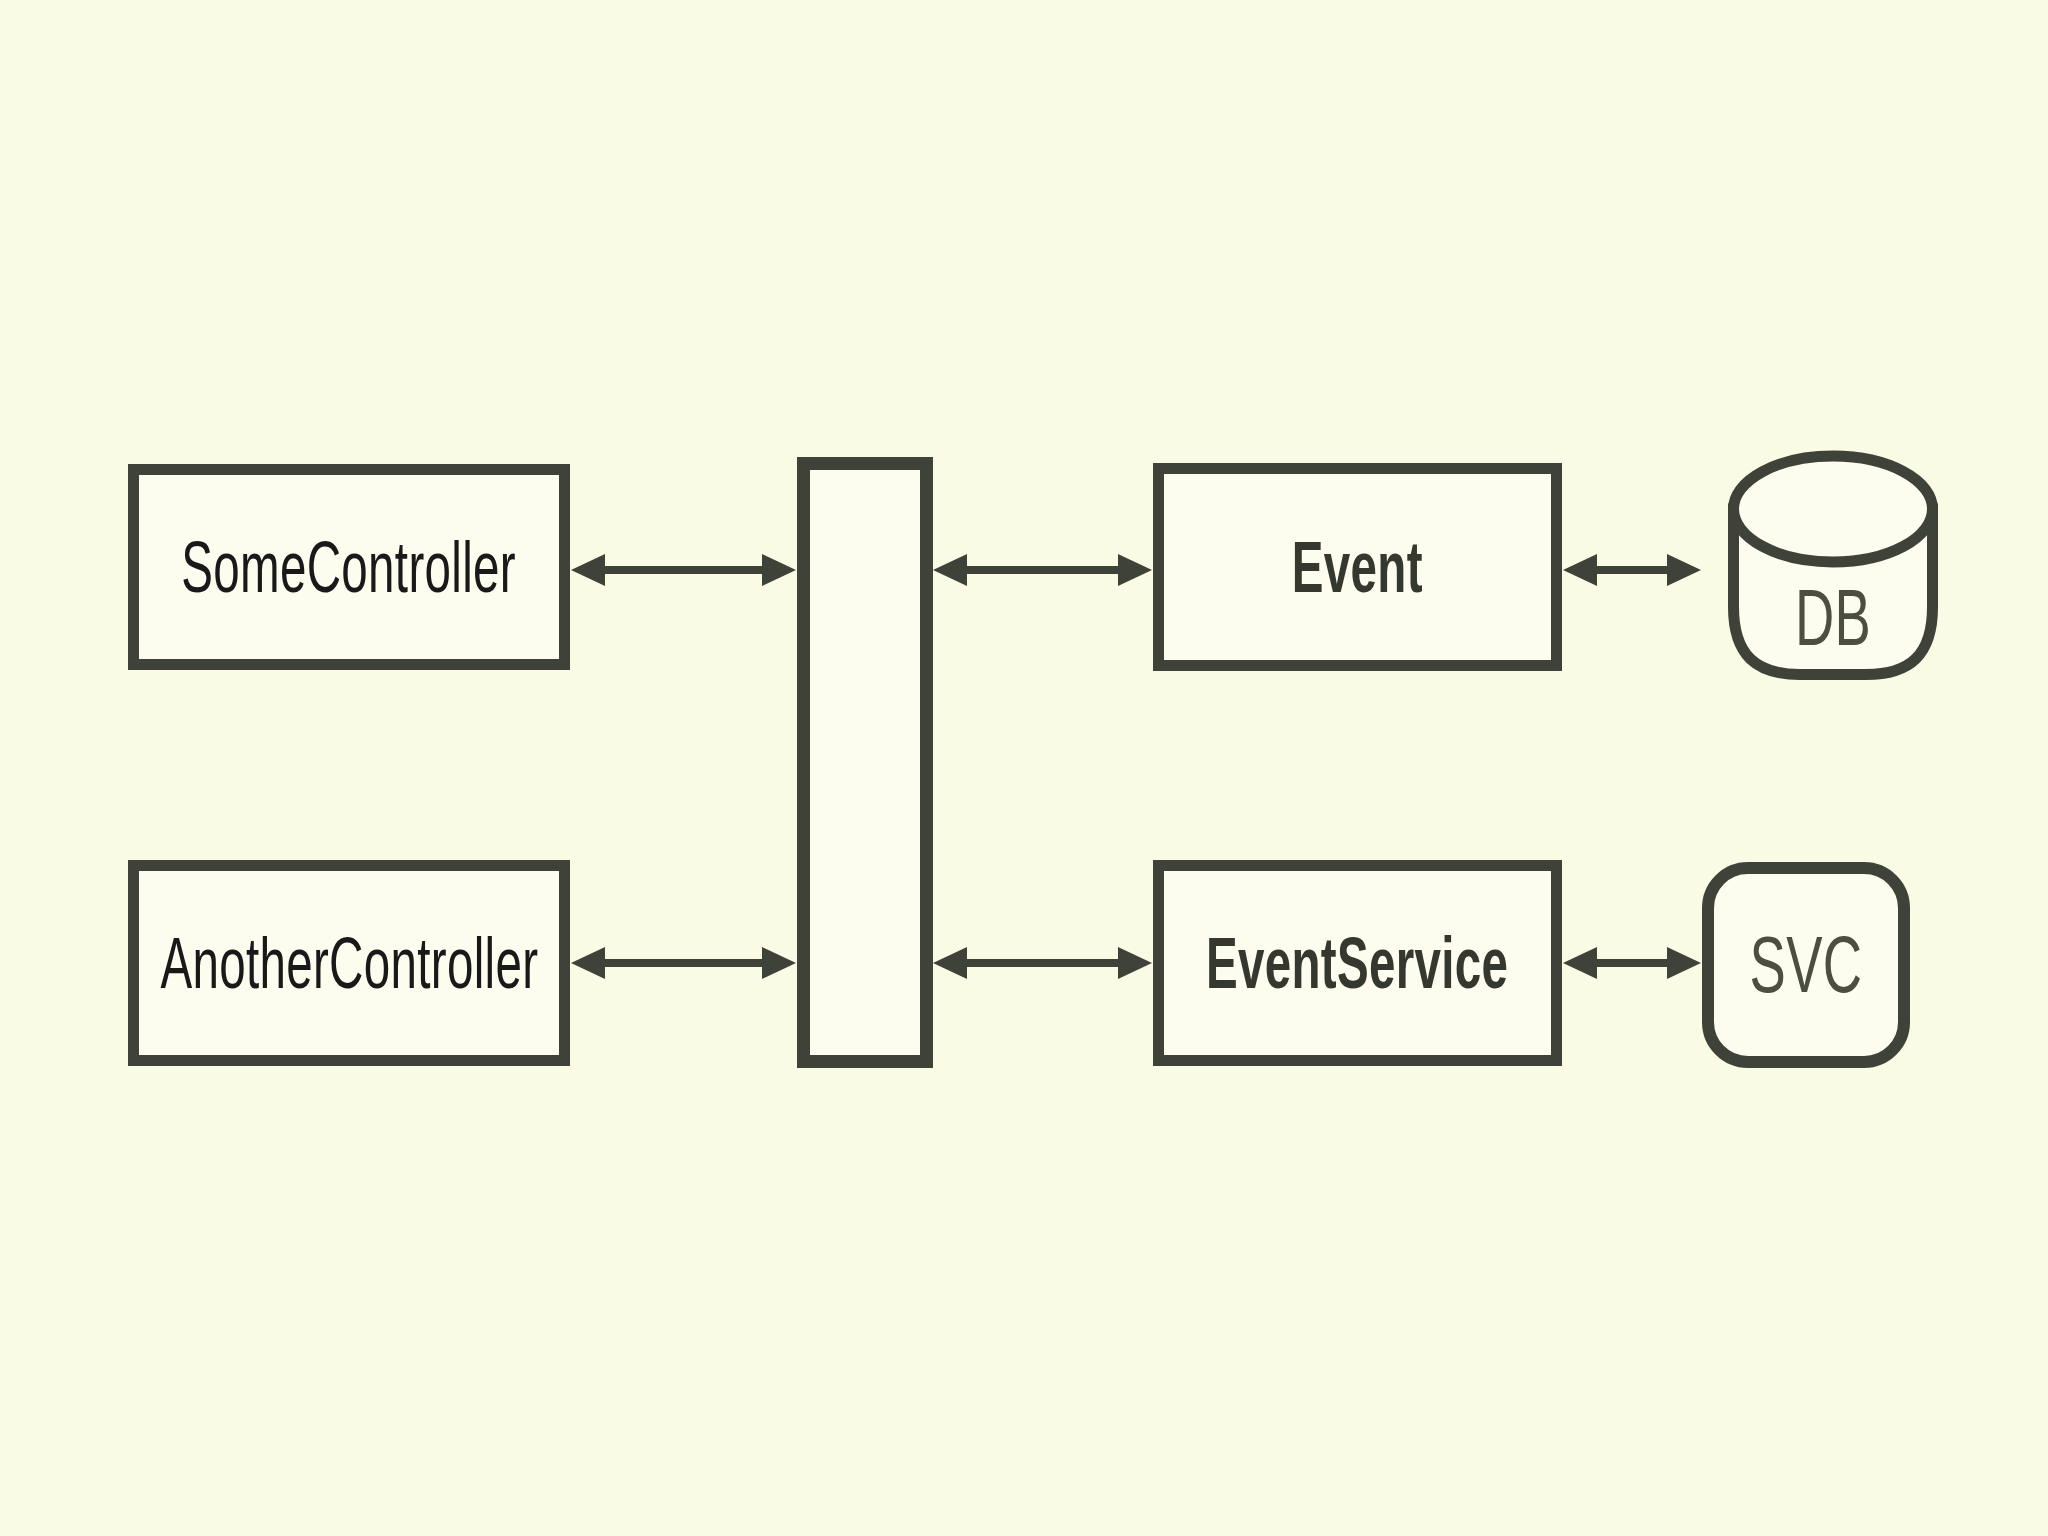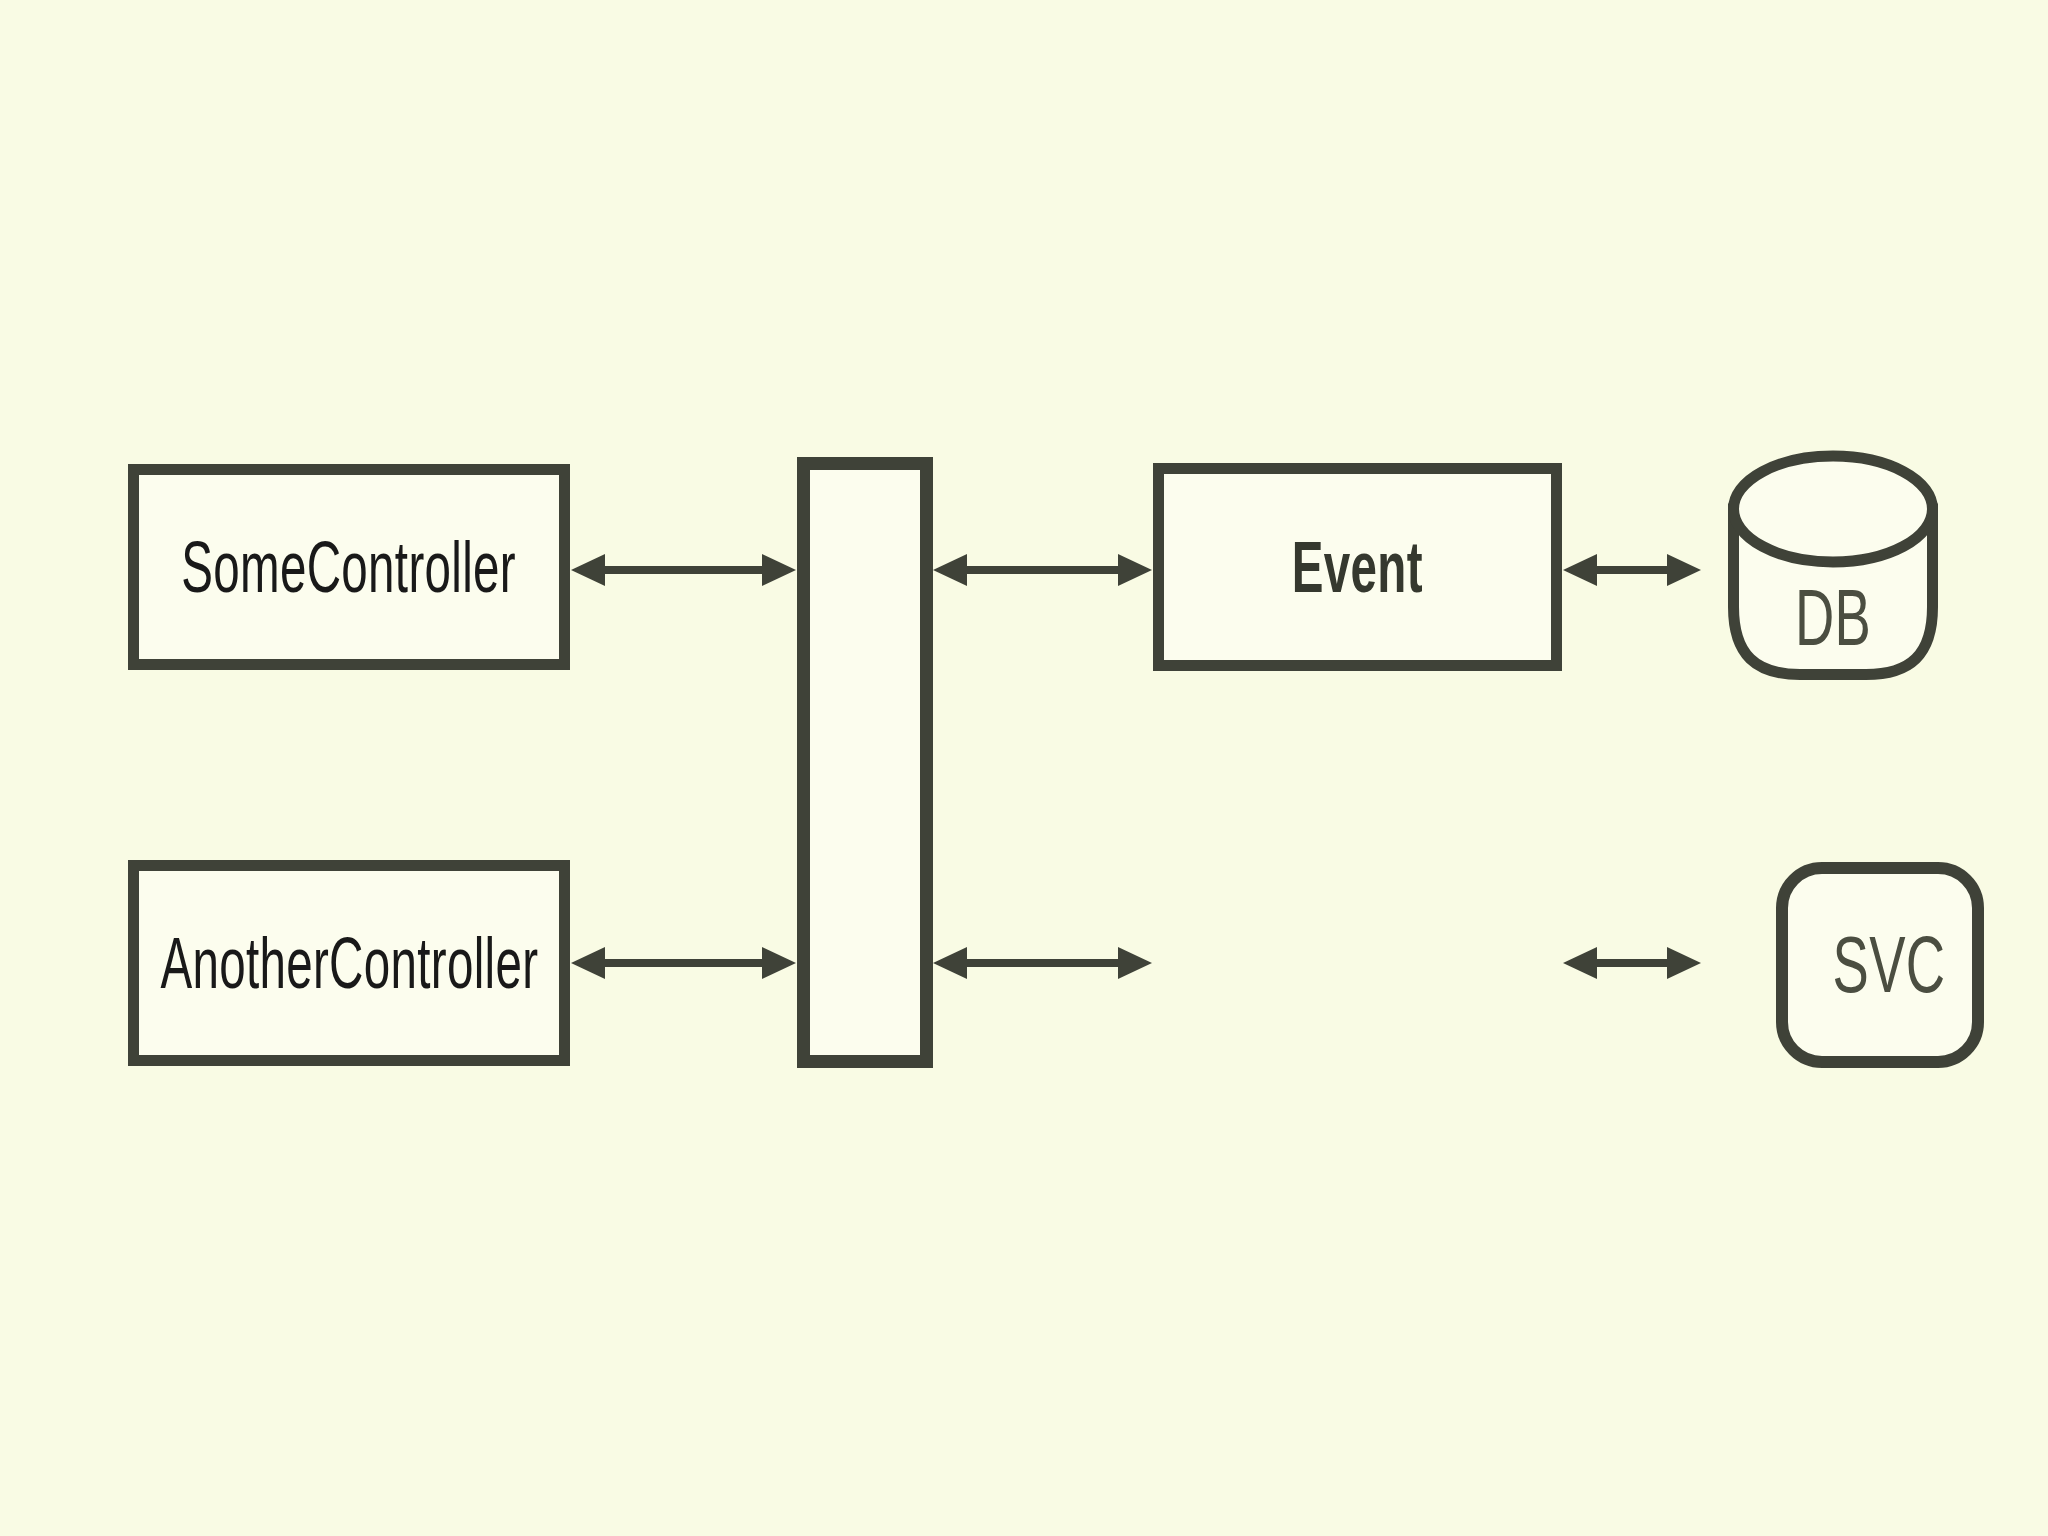--- a/index.html
+++ b/index.html
@@ -36,21 +36,21 @@
   }
   .label.bold{font-weight:bold;color:var(--text-bold);}
   .label.thin{font-size:80px;color:var(--text-gray);transform:scaleX(0.68);}
 
   
   #n-some{left:128px;top:464px;width:442px;height:206px;}
   #n-another{left:128px;top:860px;width:442px;height:206px;justify-content:center;}
   #n-bus{left:797px;top:457px;width:136px;height:611px;border-width:13px;}
   #n-event{left:1153px;top:463px;width:409px;height:208px;}
   #n-eventservice{left:1153px;top:860px;width:409px;height:206px;}
-  #n-svc{left:1776px;top:862px;width:208px;height:206px;border-width:12px;border-radius:46px;justify-content:flex-end;}
+  #n-svc{left:1702px;top:862px;width:208px;height:206px;border-width:12px;border-radius:46px;}
 
   
   #n-db{position:absolute;left:1700px;top:450px;width:210px;height:230px;margin-left:28px;}
   #n-db svg{position:absolute;left:0;top:0;width:100%;height:100%;overflow:visible;}
   #n-db .cyl-stroke{fill:var(--node-fill);stroke:var(--stroke);stroke-width:11px;}
   #n-db .db-label{
     position:absolute;left:0;right:0;top:122px;
     text-align:center;
   }
 
@@ -79,20 +79,23 @@
   </div>
 
   <div class="node" id="n-bus">
     <span class="label"></span>
   </div>
 
   <div class="node" id="n-event">
     <span class="label bold">Event</span>
   </div>
 
+  <div class="node" id="n-eventservice">
+    <span class="label bold">EventService</span>
+  </div>
 
   <div id="n-db">
     <svg viewBox="0 0 210 230">
       <path class="cyl-stroke" d="M5.5,59 L5.5,157 C5.5,205 28,224.5 72,224.5 L138,224.5 C182,224.5 204.5,205 204.5,157 L204.5,59 Z"></path>
       <ellipse class="cyl-stroke" cx="105" cy="59" rx="99.5" ry="53"></ellipse>
     </svg>
     <div class="db-label">
       <span class="label thin">DB</span>
     </div>
   </div>

